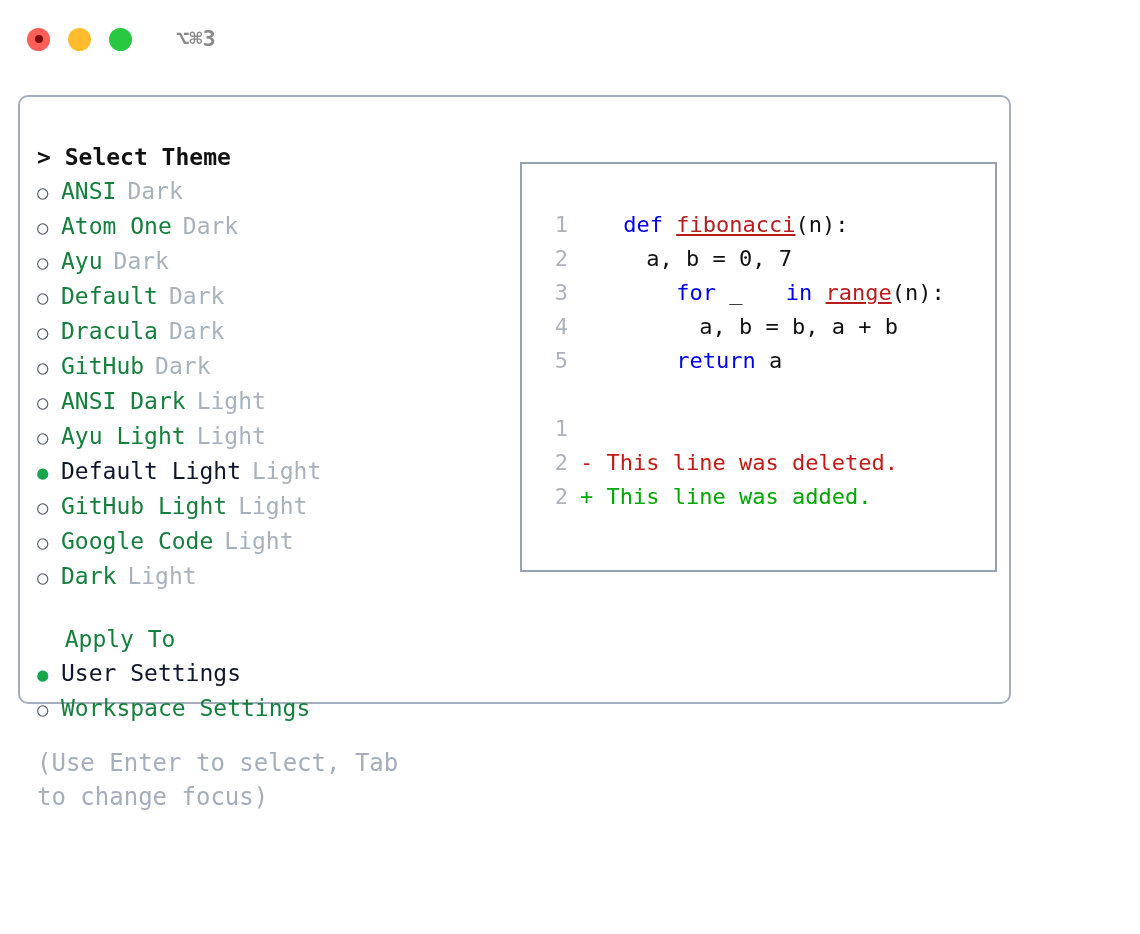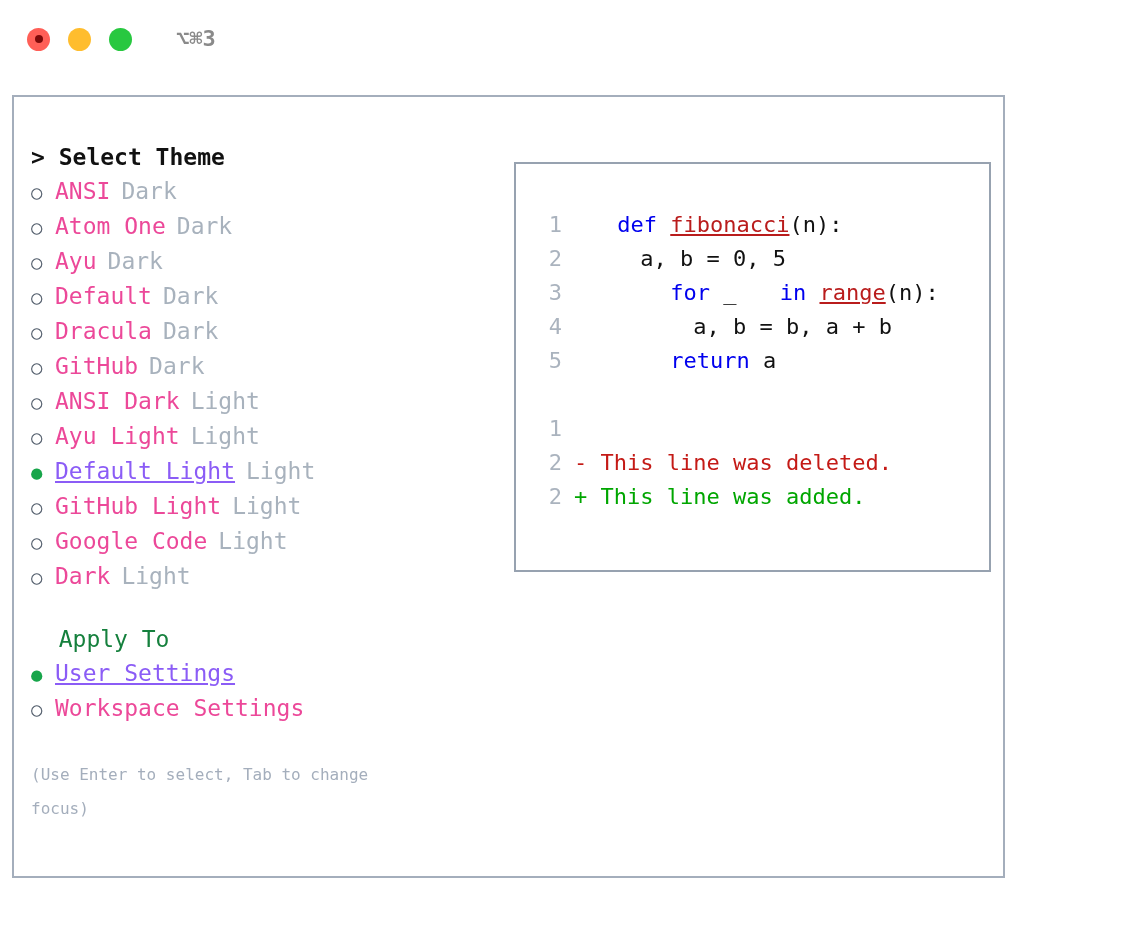--- a/index.html
+++ b/index.html
@@ -52,24 +52,24 @@
     font-size: 22px;
     font-weight: bold;
     color: #8a8a8a;
     letter-spacing: 0px;
     line-height: 1;
   }
 
   
   .panel {
     position: absolute;
-    left: 12px; top: 95px;
-    width: 993px; height: 783px;
+    left: 18px; top: 95px;
+    width: 993px; height: 609px;
     border: 2px solid #a4aebc;
-    border-radius: 0;
+    border-radius: 10px;
     background: #ffffff;
   }
 
   .columns {
     display: flex;
     width: 100%; height: 100%;
     padding: 43px 0 0 17px;
   }
 
   .col-left  { width: 480px; }
@@ -98,35 +98,34 @@
 
   .bullet {
     display: inline-block;
     width: 24px;
     flex: 0 0 24px;
     color: #55606e;
     font-size: 19px;
   }
   .opt-row.selected .bullet { color: #17a54a; }
 
-  .opt-label { color: #ec4899; }
-  .opt-row.selected .opt-label { color: #8b5cf6; text-decoration: underline; }
+  .opt-label { color: #15803d; }
+  .opt-row.selected .opt-label { color: #0f172a; }
 
   .opt-variant { color: #a8b2bd; margin-left: 11px; }
 
   .spacer-20 { height: 20px; }
   .spacer-28 { height: 28px; }
 
   .hint {
-    font-size: 16px;
+    font-size: 24px;
     line-height: 34px;
     color: #a4aebc;
     max-width: 400px;
     white-space: pre-wrap;
-    margin-top: 12px;
   }
 
   
   .preview-title {
     font-size: 23px;
     font-weight: bold;
     color: #111111;
     line-height: 34px;
     padding-left: 1px;
   }
@@ -273,21 +272,21 @@
       <div class="col-right">
 
         <div class="code-box">
           <div>
             <div class="code-line">
               <span class="ln">1</span>
               <span><span class="tok-plain"> </span><span class="tok-kw">def</span><span class="tok-plain"> </span><span class="tok-fn">fibonacci</span><span class="tok-plain">(n):</span></span>
             </div>
             <div class="code-line">
               <span class="ln">2</span>
-              <span><span class="tok-plain">     a, b = 0, 5</span></span>
+              <span><span class="tok-plain">     a, b = 0, 7</span></span>
             </div>
             <div class="code-line">
               <span class="ln">3</span>
               <span><span class="tok-plain">     </span><span class="tok-kw">for</span><span class="tok-plain"> _ </span><span class="tok-kw">in</span><span class="tok-plain"> </span><span class="tok-fn">range</span><span class="tok-plain">(n):</span></span>
             </div>
             <div class="code-line">
               <span class="ln">4</span>
               <span><span class="tok-plain">         a, b = b, a + b</span></span>
             </div>
             <div class="code-line">

